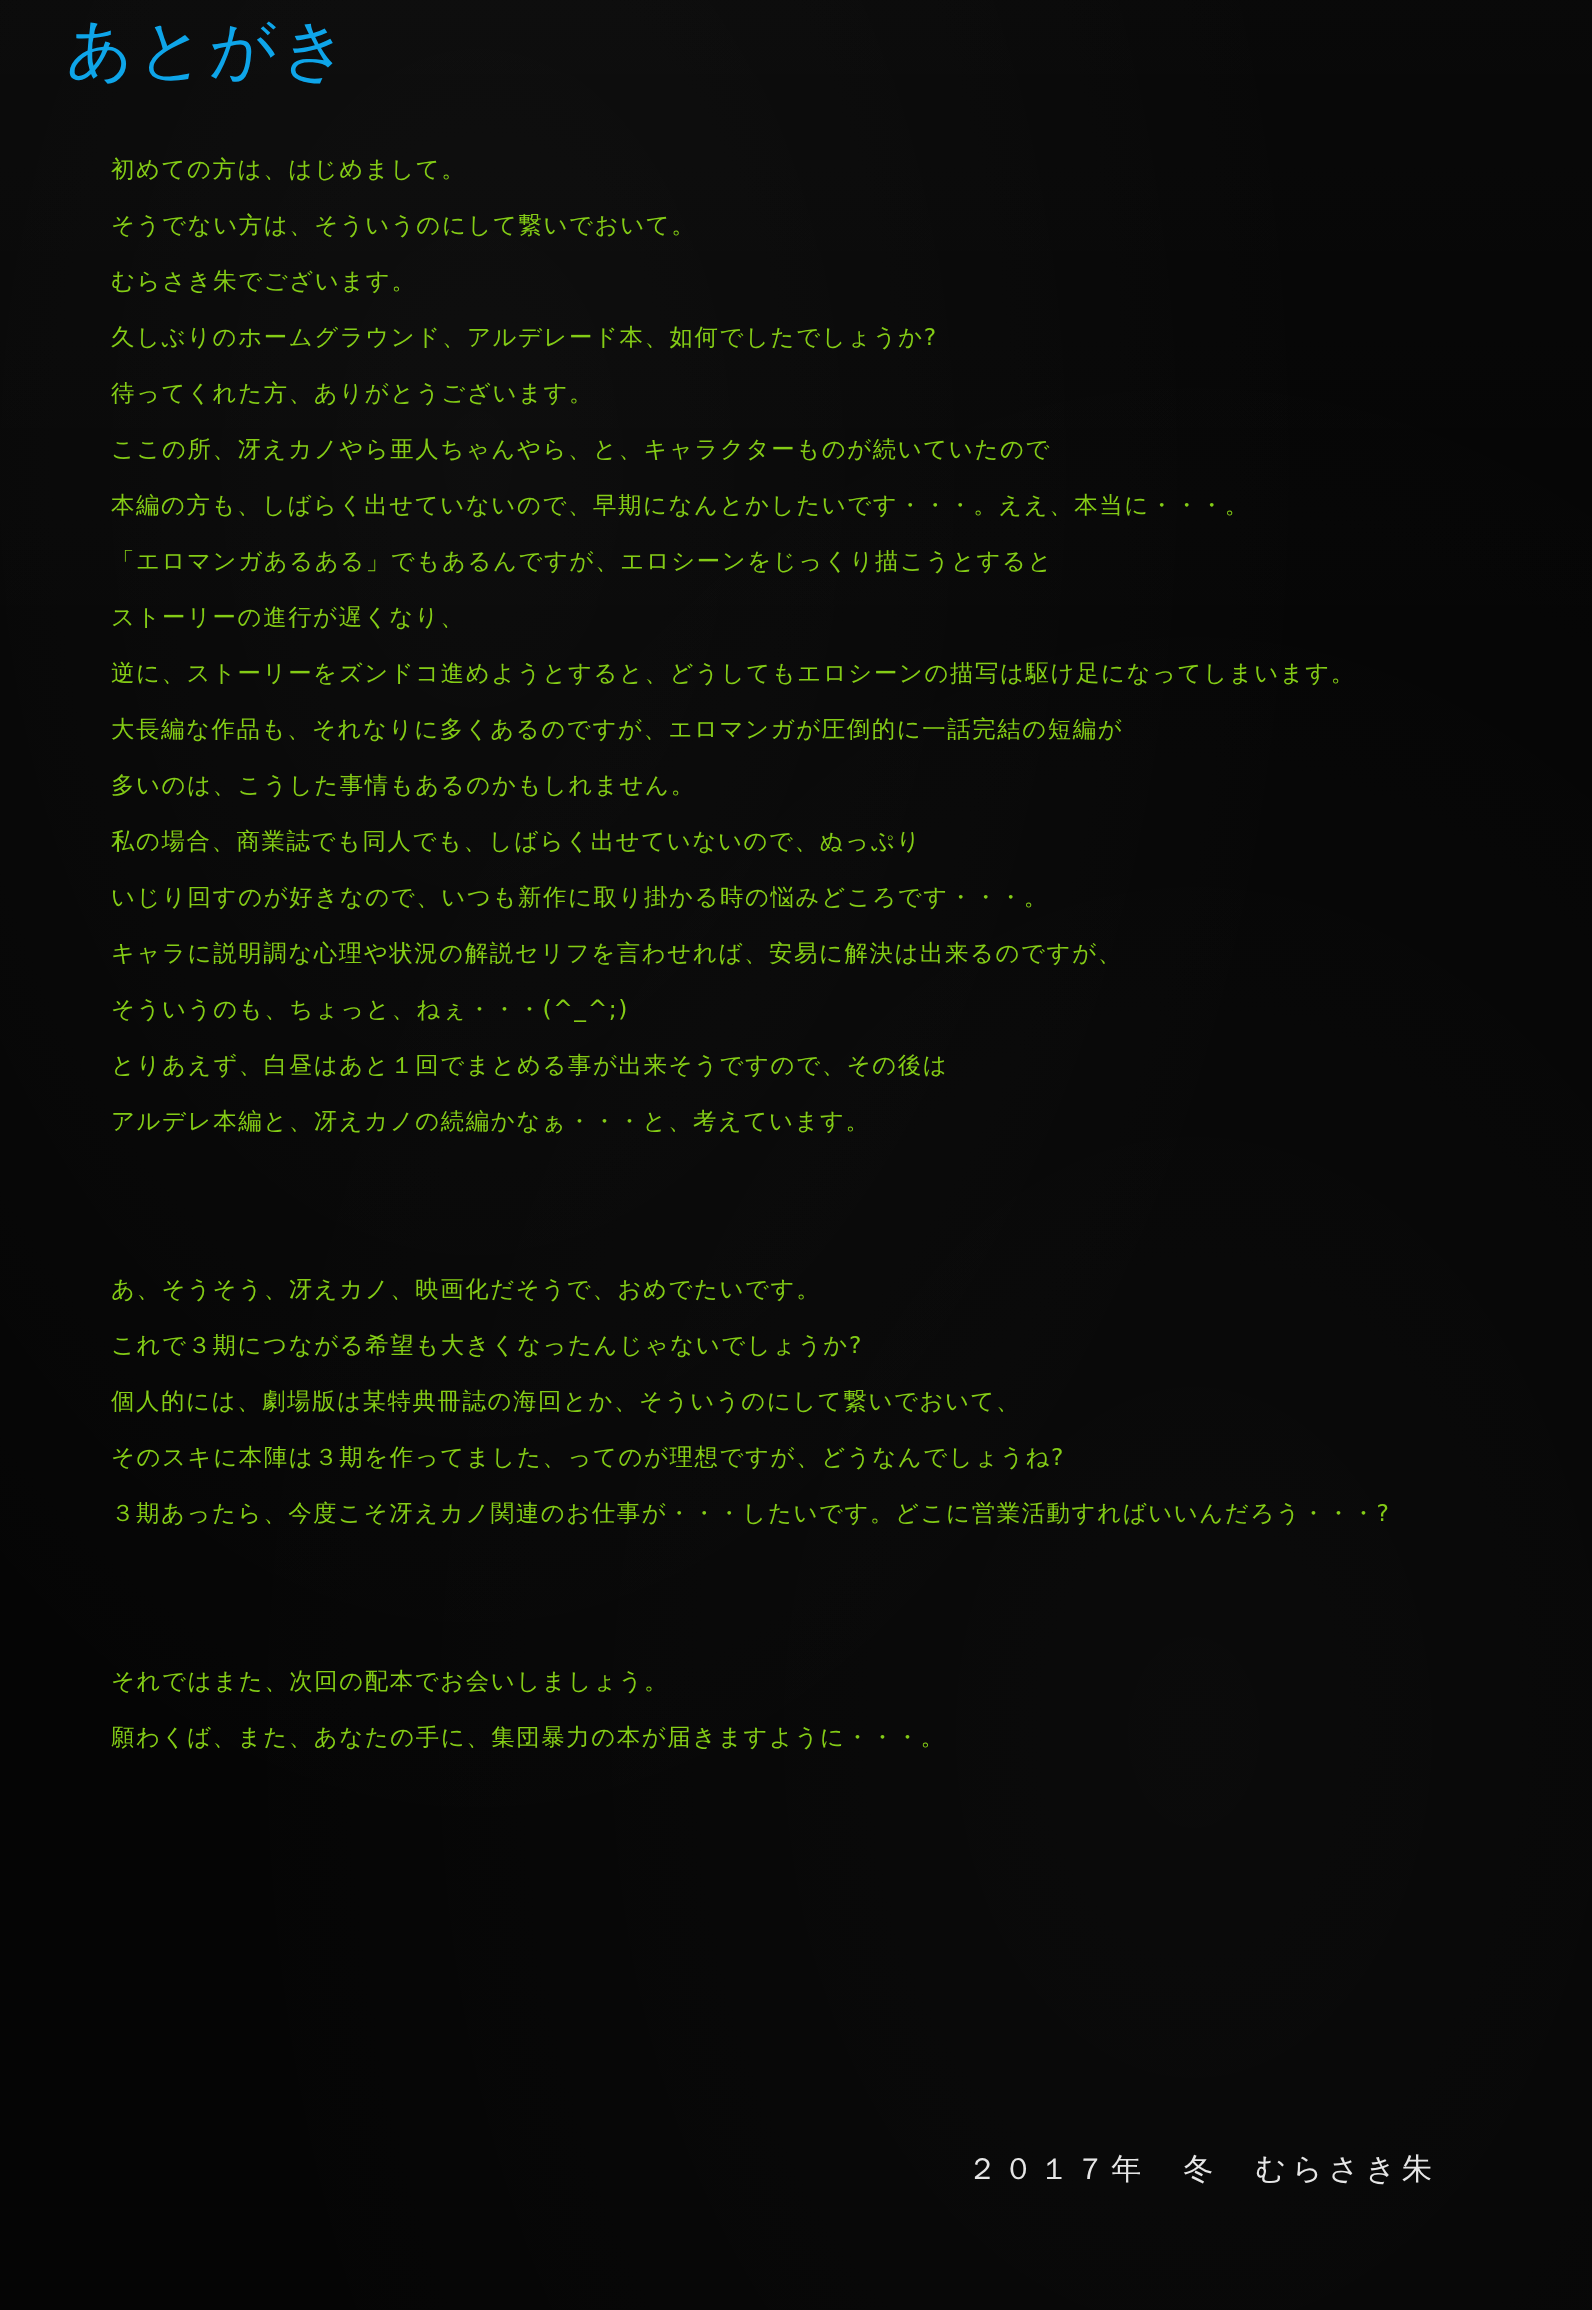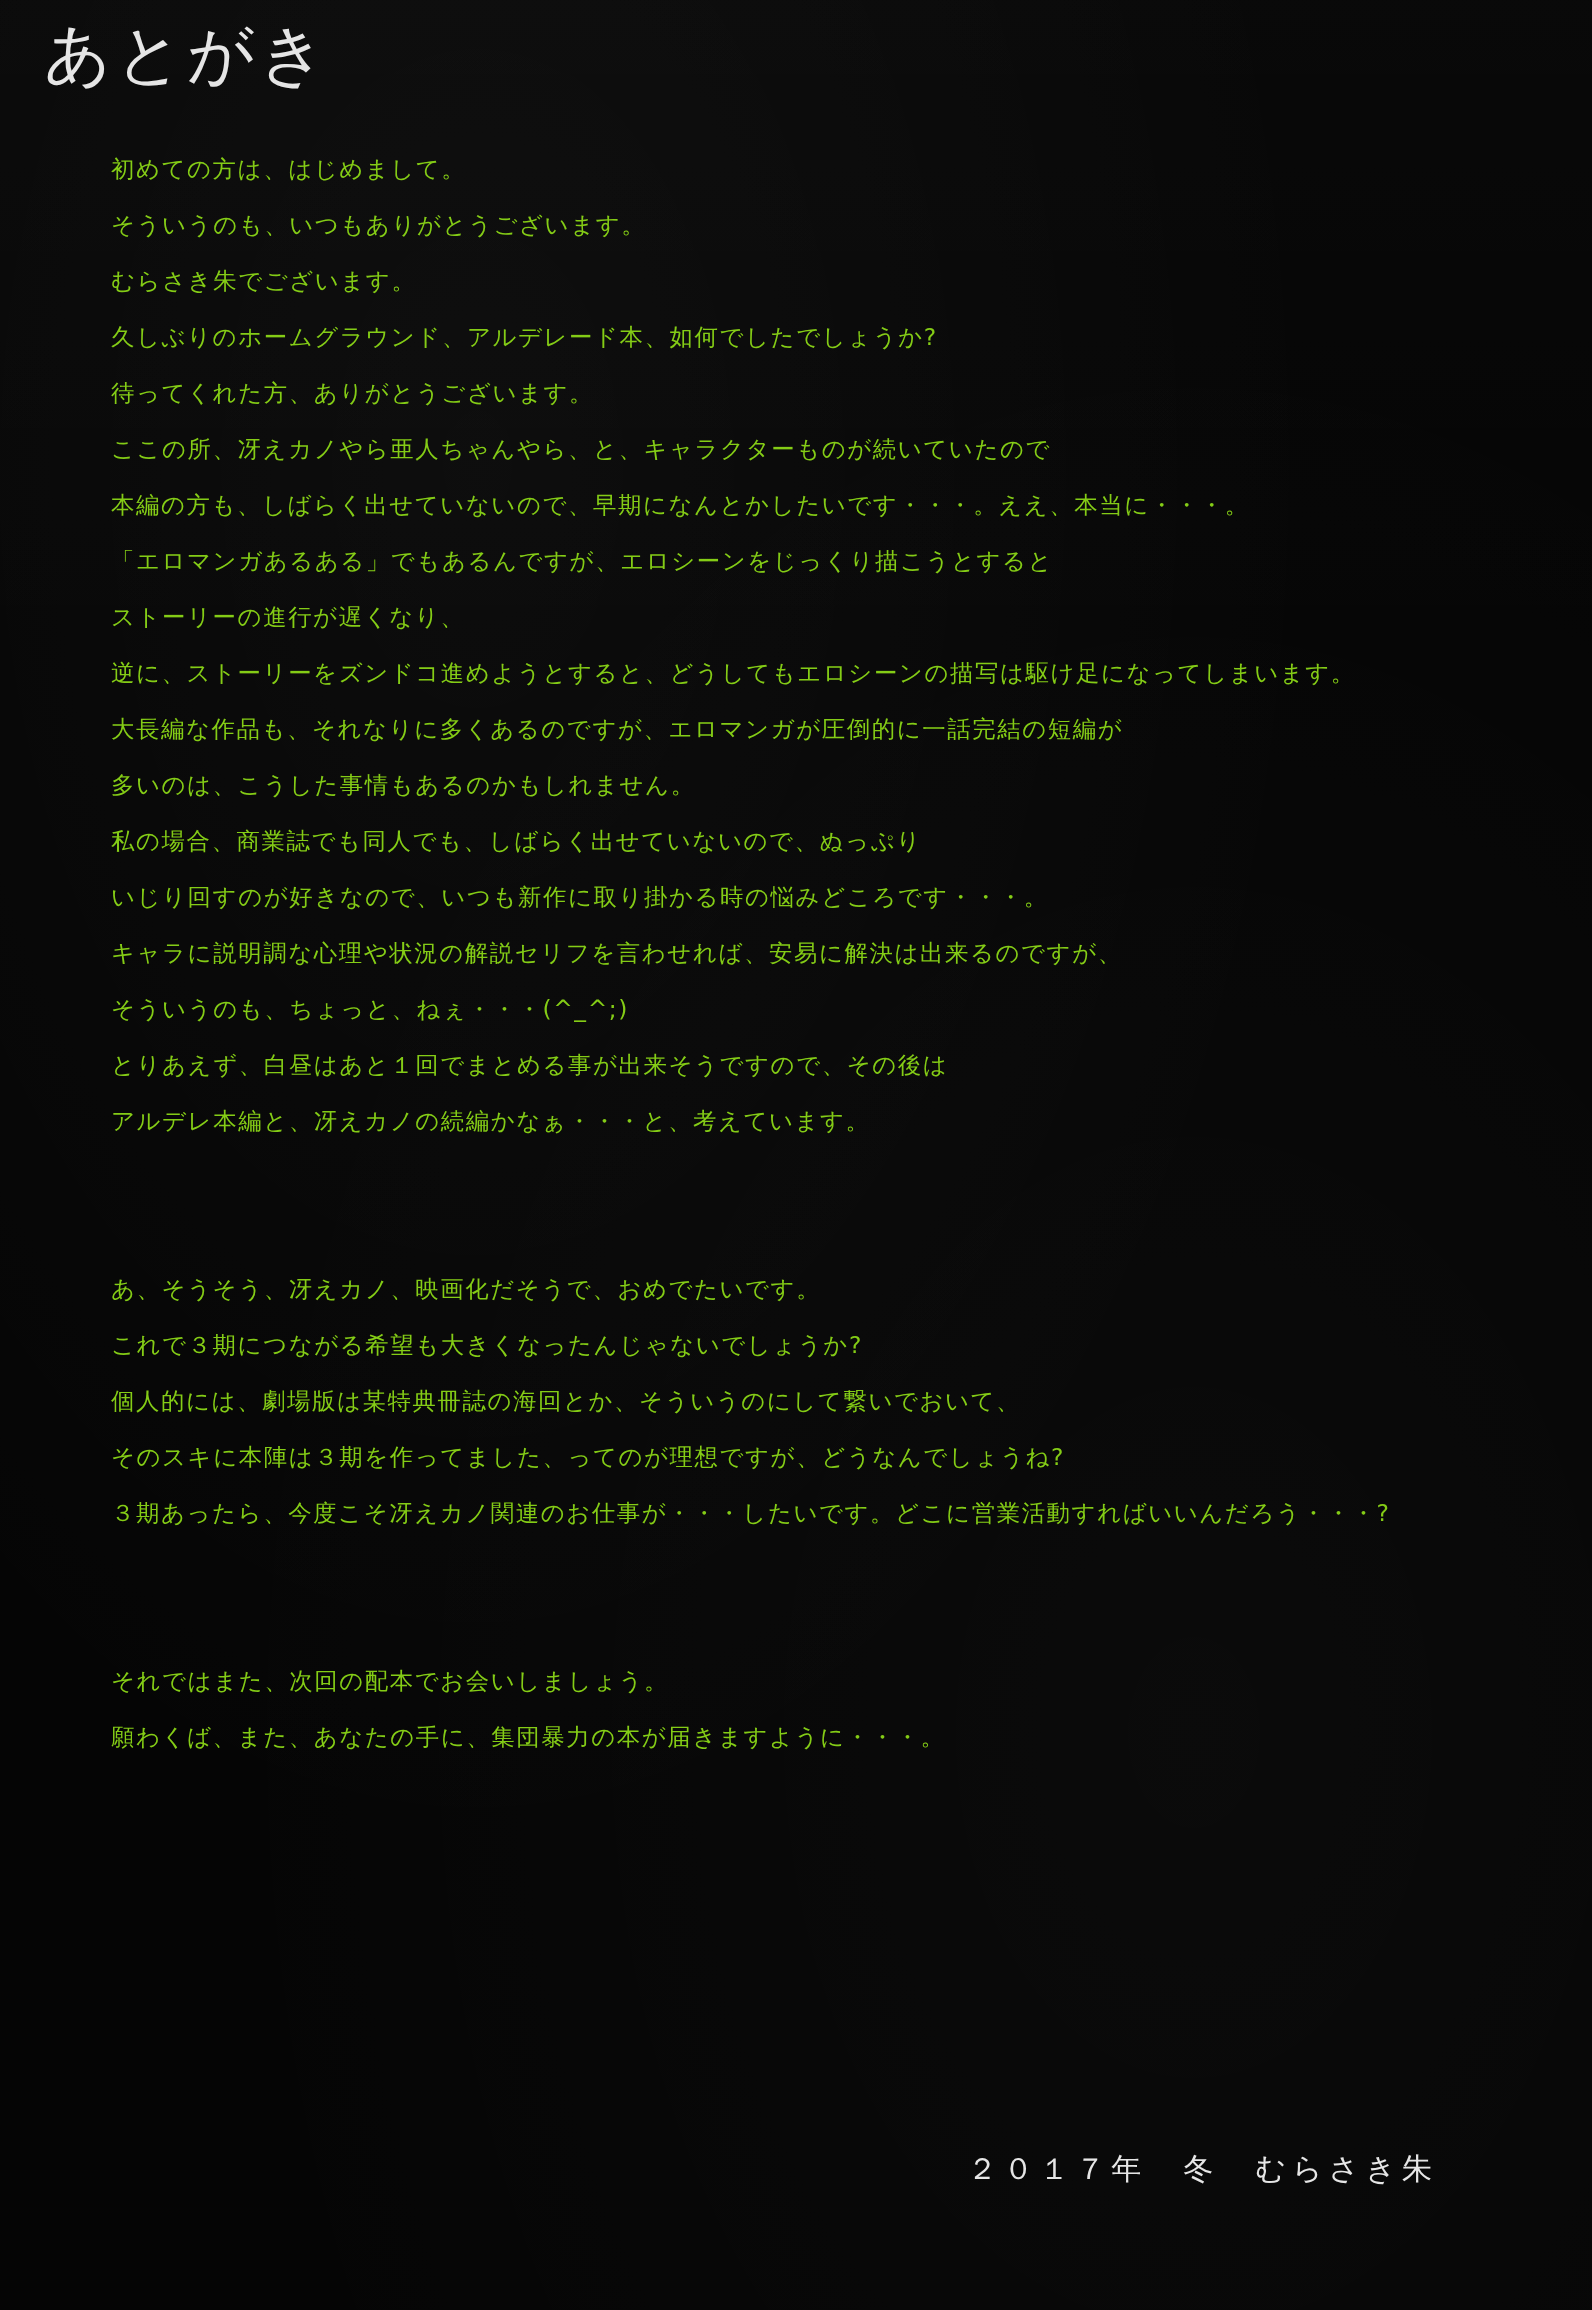--- a/index.html
+++ b/index.html
@@ -31,28 +31,28 @@
       linear-gradient(180deg, rgba(255,255,255,0.015), rgba(0,0,0,0) 30%);
     pointer-events: none;
   }
   .content {
     position: relative;
     z-index: 2;
     padding: 0;
   }
   .afterword-title {
     position: absolute;
-    left: 44px;
+    left: 66px;
     top: 22px;
     font-size: 66px;
     line-height: 1.0;
-    color: #e5e5e5;
+    color: #0ea5e9;
     letter-spacing: 4px;
     font-weight: 400;
-    font-family: Liberation Serif, serif;
+    font-family: Liberation Mono, monospace;
   }
   .body-block {
     position: absolute;
     left: 111px;
     top: 141px;
     width: 1433px;
   }
   .line {
     color: #84cc16;
     font-size: 23.4px;
@@ -78,21 +78,21 @@
 </head>
 <body>
 
 <div class="page">
   <div class="content">
 
     <div class="afterword-title">あとがき</div>
 
     <div class="body-block">
       <div class="line">初めての方は、はじめまして。</div>
-      <div class="line">そういうのも、いつもありがとうございます。</div>
+      <div class="line">そうでない方は、そういうのにして繋いでおいて。</div>
       <div class="line">むらさき朱でございます。</div>
       <div class="line">久しぶりのホームグラウンド、アルデレード本、如何でしたでしょうか?</div>
       <div class="line">待ってくれた方、ありがとうございます。</div>
       <div class="line">ここの所、冴えカノやら亜人ちゃんやら、と、キャラクターものが続いていたので</div>
       <div class="line">本編の方も、しばらく出せていないので、早期になんとかしたいです・・・。ええ、本当に・・・。</div>
       <div class="line">「エロマンガあるある」でもあるんですが、エロシーンをじっくり描こうとすると</div>
       <div class="line">ストーリーの進行が遅くなり、</div>
       <div class="line">逆に、ストーリーをズンドコ進めようとすると、どうしてもエロシーンの描写は駆け足になってしまいます。</div>
       <div class="line">大長編な作品も、それなりに多くあるのですが、エロマンガが圧倒的に一話完結の短編が</div>
       <div class="line">多いのは、こうした事情もあるのかもしれません。</div>

